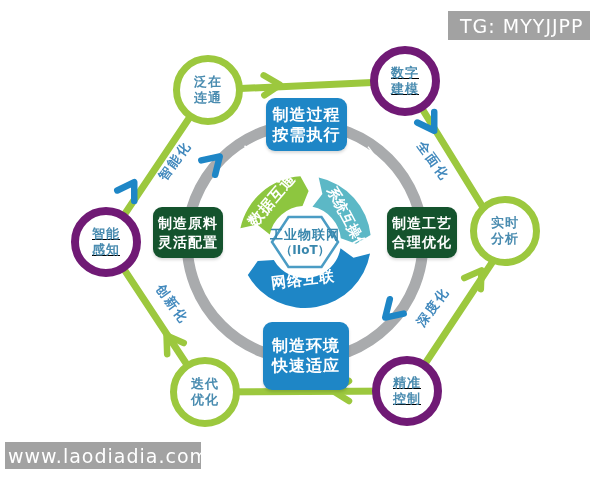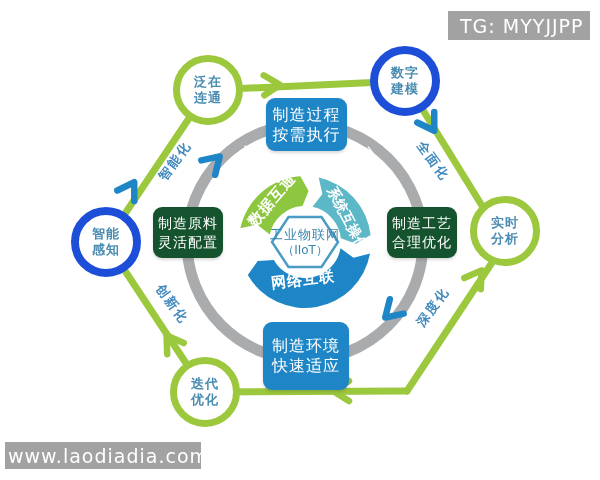--- a/index.html
+++ b/index.html
@@ -10,46 +10,46 @@
   }
   #diagram-svg { position:absolute; left:0; top:0; }
 
   .node {
     position:absolute; width:70px; height:70px; border-radius:50%;
     background:#fff; box-sizing:border-box;
     display:flex; flex-direction:column; align-items:center; justify-content:center;
     text-align:center;
   }
   .node.green { border:7px solid #9cc83e; }
-  .node.blue  { border:8px solid #1d4ed8; }
+  .node.blue  { border:8px solid #701a75;text-decoration:underline; }
   .node span { display:block; font-size:13px; font-weight:bold; color:#4a8cb0; line-height:16px; letter-spacing:1px; }
 
   .cap-box {
     position:absolute; border-radius:9px; box-sizing:border-box;
     display:flex; flex-direction:column; align-items:center; justify-content:center;
     text-align:center; box-shadow:0 2px 3px rgba(0,0,0,0.15);
   }
   .cap-box.blue  { background:#1e86c6; }
   .cap-box.green { background:#14532d; }
-  .cap-box span { display:block; color:#fff; font-weight:normal;text-align:center; }
+  .cap-box span { display:block; color:#fff; font-weight:bold;text-align:center; }
   .cap-box.big span   { font-size:16px; line-height:20px; letter-spacing:1px; }
   .cap-box.small span { font-size:14px; line-height:19px; letter-spacing:1px; }
 
   .rot-label {
     position:absolute; white-space:nowrap; font-weight:bold;
     transform-origin:center center;
   }
   .ring-label  { color:#fff; font-size:13px; letter-spacing:1px; }
   .edge-label  { color:#4289bd; font-size:13px; letter-spacing:2px; }
   .sector-label{ color:#fff; font-size:15px; letter-spacing:1px; }
   .sector-label.long { font-size:14px; letter-spacing:0px; }
 
   .hub-text {
     position:absolute; left:305px; top:242px; transform:translate(-50%,-50%);
-    text-align:center; color:#3987ad; font-weight:normal; white-space:nowrap;
+    text-align:center; color:#3987ad; font-weight:bold; white-space:nowrap;
   }
   .hub-text .l1 { display:block; font-size:13px; line-height:16px; letter-spacing:1px; }
   .hub-text .l2 { display:block; font-size:12px; line-height:15px; }
 
   .watermark {
     position:absolute; background:#a2a2a2; color:#fff;
     display:flex; align-items:center; font-size:19px; letter-spacing:1px;
   }
   #wm-top { left:448px; top:11px; width:130px; height:29px; padding-left:12px; }
   #wm-bottom { left:5px; top:442px; width:193px; height:27px; padding-left:3px; }
@@ -98,20 +98,24 @@
     <span>连通</span>
   </div>
   <div class="node blue" style="left:370px;top:46px;">
     <span>数字</span>
     <span>建模</span>
   </div>
   <div class="node green" style="left:470px;top:196px;font-family:Liberation Serif, serif;">
     <span>实时</span>
     <span>分析</span>
   </div>
+  <div class="node blue" style="left:372px;top:356px;">
+    <span>精准</span>
+    <span>控制</span>
+  </div>
   <div class="node green" style="left:170px;top:357px;">
     <span>迭代</span>
     <span>优化</span>
   </div>
   <div class="node blue" style="left:71px;top:207px;">
     <span>智能</span>
     <span>感知</span>
   </div>
 
   <div class="cap-box blue big" style="left:266px;top:98px;width:81px;height:53px;">

